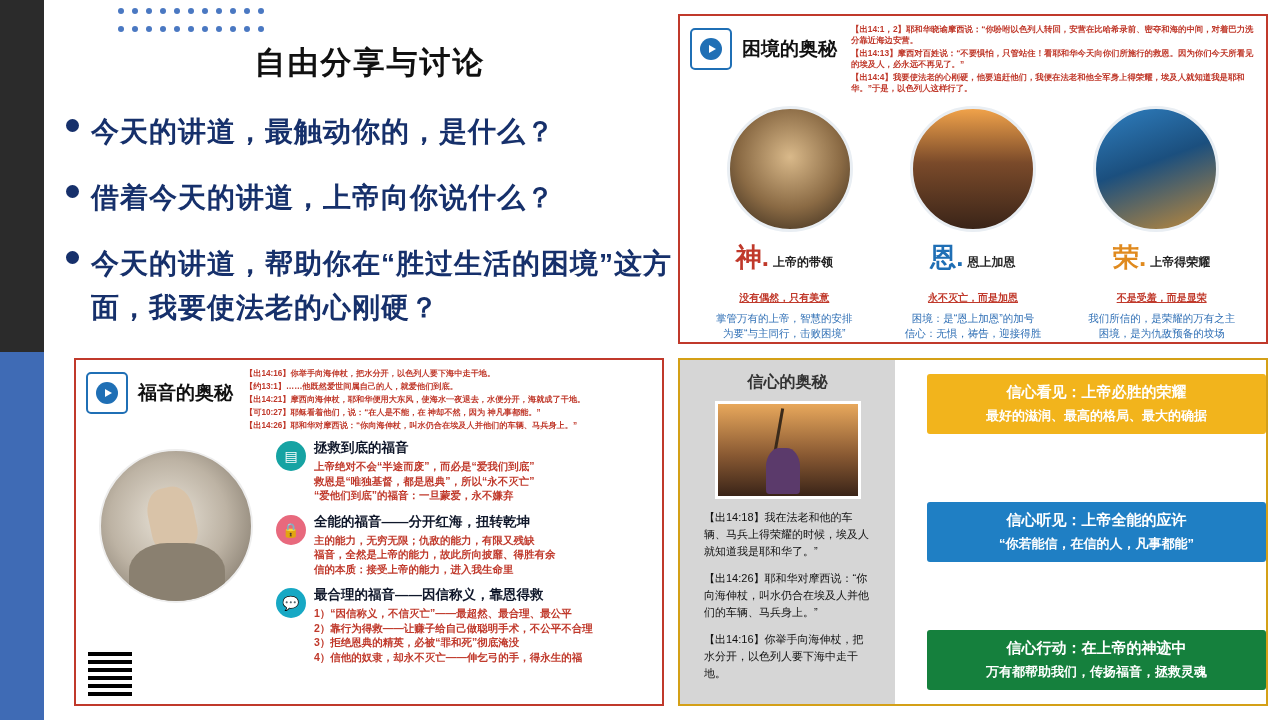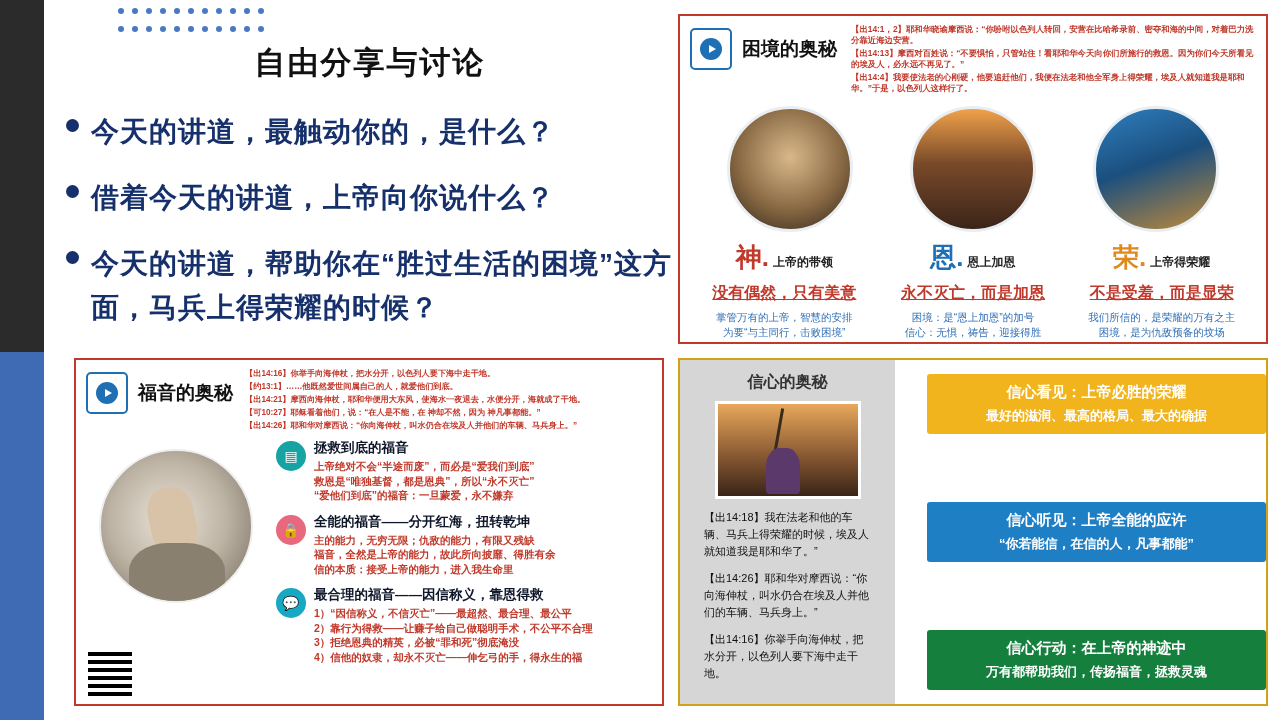--- a/index.html
+++ b/index.html
@@ -55,21 +55,21 @@
   .circ{width:120px;height:120px;border-radius:50%;border:3px solid #e9eef3;overflow:hidden;position:relative;}
   .c1{background:radial-gradient(circle at 50% 40%, #d9b98a 0%, #8a6a44 55%, #2e2318 100%);}
   .c2{background:linear-gradient(180deg,#f0a24a 0%,#7a4a2a 45%,#3a2418 100%);}
   .c3{background:linear-gradient(160deg,#2f7fc0 0%,#1b4f7e 45%,#c08a3a 100%);}
   .sd-row-words{display:flex;justify-content:space-around;margin-top:8px;padding:0 10px;}
   .word-col{width:180px;text-align:center;}
   .big-red{font-size:26px;font-weight:bold;color:#c0392b;}
   .big-blue{font-size:26px;font-weight:bold;color:#1f6fb5;}
   .big-orange{font-size:26px;font-weight:bold;color:#e08a1e;}
   .sub-dark{font-size:12px;font-weight:bold;color:#222;margin-left:4px;}
-  .red-line{font-size:16px;color:#c0392b;font-weight:bold;text-decoration:underline;margin-top:8px;font-family:Liberation Mono, monospace;}
+  .red-line{font-size:10px;color:#c0392b;font-weight:bold;text-decoration:underline;margin-top:16px;font-family:Liberation Mono, monospace;}
   .blue-small{font-size:10.5px;color:#2f6fb5;line-height:15px;margin-top:6px;}
 
   
   #slide-gospel{left:74px;top:358px;width:590px;height:348px;}
   .sg-head{display:flex;align-items:flex-start;padding:8px 6px 0 10px;}
   .sg-verses{margin-left:12px;flex:1;}
   .sg-verses p{margin:0 0 2px 0;font-size:8.2px;line-height:11px;color:#c0392b;font-weight:bold;}
   .sg-body{display:flex;margin-top:6px;}
   .sg-photo-wrap{width:200px;display:flex;align-items:flex-start;justify-content:center;padding-top:10px;}
   .sg-photo{
@@ -151,21 +151,21 @@
     <div class="q-item">
       <div class="q-bullet"></div>
       <div class="q-text">今天的讲道，最触动你的，是什么？</div>
     </div>
     <div class="q-item">
       <div class="q-bullet"></div>
       <div class="q-text">借着今天的讲道，上帝向你说什么？</div>
     </div>
     <div class="q-item">
       <div class="q-bullet"></div>
-      <div class="q-text">今天的讲道，帮助你在“胜过生活的困境”这方面，马兵上得荣耀的时候？</div>
+      <div class="q-text">今天的讲道，帮助你在“胜过生活的困境”这方面，我要使法老的心刚硬？</div>
     </div>
   </div>
 </div>
 
 <div class="thumb red" id="slide-difficulty">
   <div class="sd-head">
     <div class="sd-logo">
         <div class="play">
           <i></i>
         </div>

